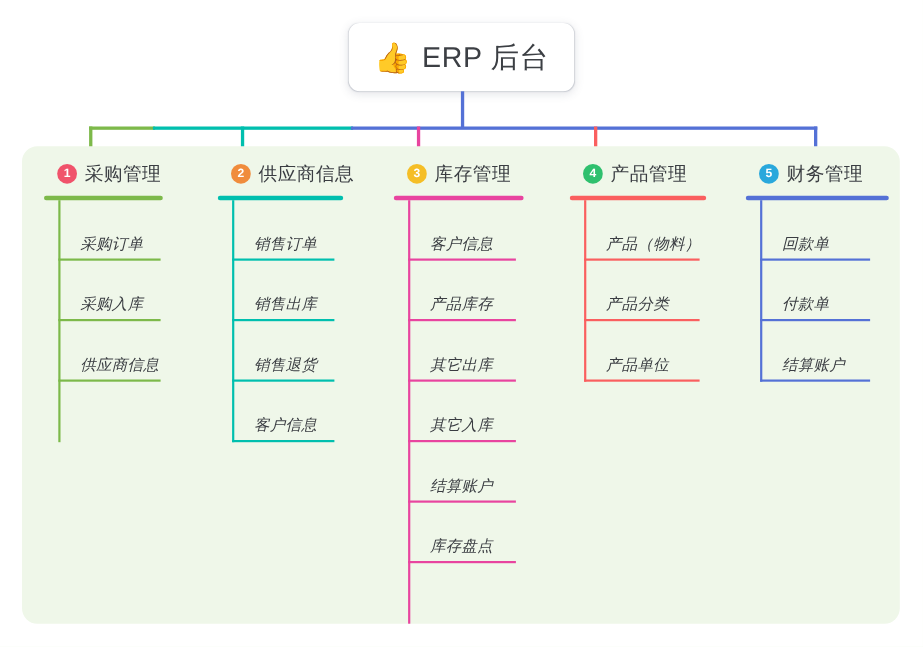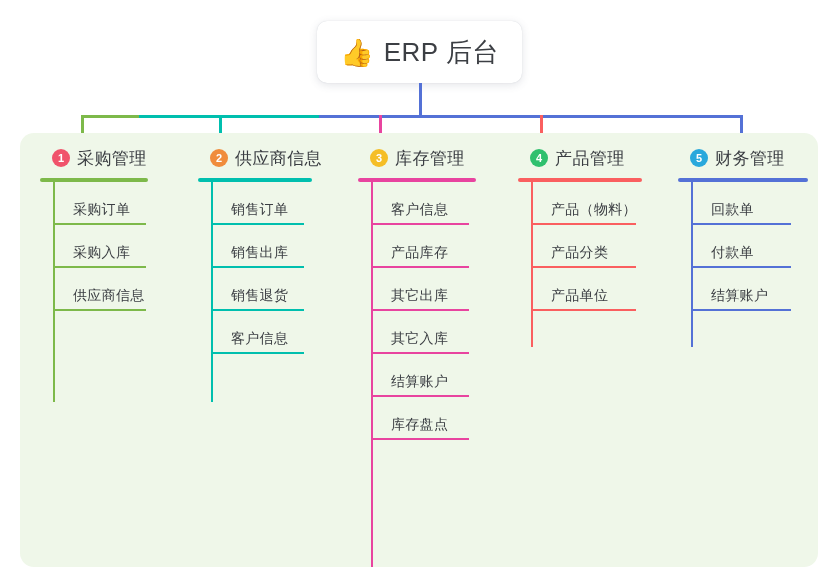--- a/index.html
+++ b/index.html
@@ -114,22 +114,23 @@
     margin-top: 0;
   }
   .spine {
     position: absolute;
     left: 13px;
     top: 0;
     width: 2px;
   }
   .item {
     position: relative;
-    height: 43px;
+    height: 55px;
     box-sizing: border-box;
+    font-style: italic;
   }
   .item-label {
     position: absolute;
     left: 33px;
     bottom: 6px;
     font-size: 14px;
     color: #3a3d42;
     white-space: nowrap;
     letter-spacing: 0.3px;
   }

